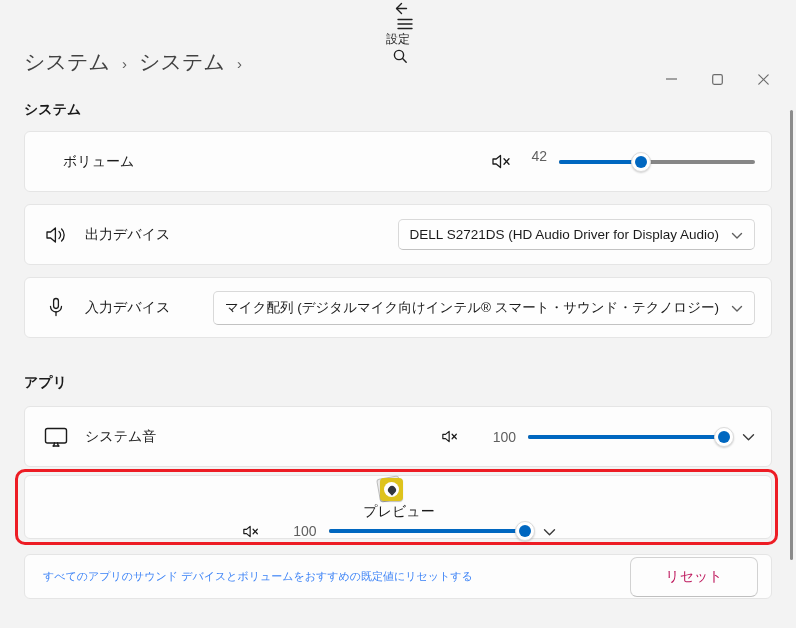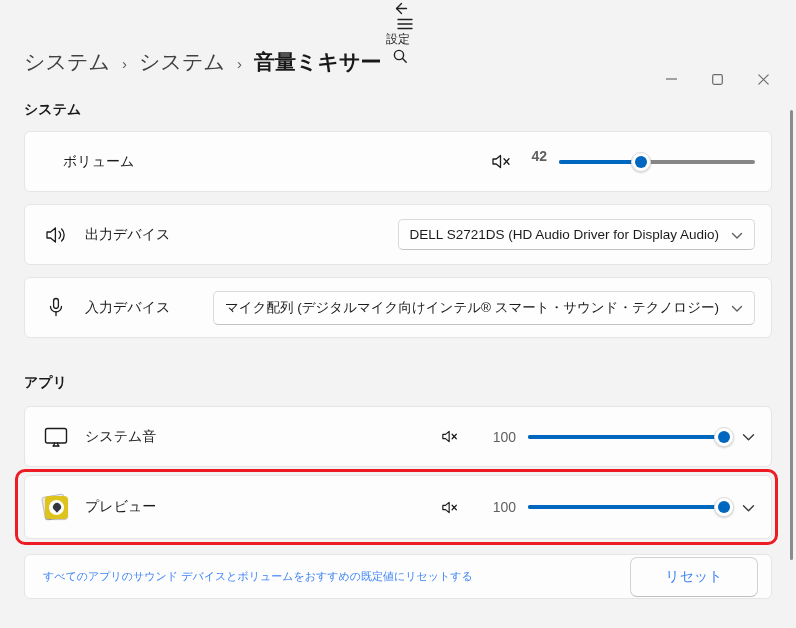--- a/index.html
+++ b/index.html
@@ -49,21 +49,21 @@
     position:absolute; top:0; left:calc(var(--pct) * 1% - 10px);
     width:20px; height:20px; background:#ffffff; border-radius:50%;
     border:1px solid #dcdcdc; box-shadow:0 1px 2px rgba(0,0,0,.18);
     display:flex; align-items:center; justify-content:center;
   }
   .slider .thumb::after { content:""; width:12px; height:12px; border-radius:50%; background:var(--accent); }
 
   .vol-value { font-size:14px; color:#5f5f5f; min-width:26px; text-align:right; }
   .mute-icon { color:#1b1b1b; }
   .vol-row-controls { display:flex; align-items:center; }
-  .vol-row-controls .vol-value { margin:0 12px 12px 10px;font-weight:bold; }
+  .vol-row-controls .vol-value { margin:0 12px 12px 10px; }
 
   .app-controls { display:flex; align-items:center; }
   .app-controls .mute-icon { margin-right:32px; }
   .app-controls .vol-value { margin-right:12px; }
   .app-controls .slider { margin-right:18px; }
   .expander { color:#3a3a3a; padding-top:2px; }
 
   
   .combobox {
     margin-left:auto; display:flex; align-items:center;
@@ -89,34 +89,34 @@
     width:15px; height:15px; background:#ffffff; border-radius:50%;
     display:flex; align-items:center; justify-content:center;
   }
   .preview-icon .lens::after {
     content:""; width:8px; height:8px; background:#33373d;
     border-radius:50% 50% 50% 0; transform:rotate(-45deg);
   }
 
   
   .highlight-wrap { position:relative; width:748px; margin:8px 0 0 24px; }
-  .highlight-wrap .card { margin:0; width:748px; height:64px; }
+  .highlight-wrap .card { margin:0; width:748px; height:64px;flex-direction:column; }
   .annotation-ring {
     position:absolute; left:-9px; right:-6px; top:-6px; bottom:-6px;
     border:3px solid var(--annotation); border-radius:10px;
     pointer-events:none;
   }
 
   
   .footer-card { height:45px; margin-top:15px; padding-right:13px; }
   .footer-text { font-size:11px; color:#3b82f6; flex:1; }
   .reset-button {
     width:128px; height:40px; background:#fdfdfd;
     border:1px solid #d2d2d2; border-bottom-color:#bfbfbf; border-radius:7px;
-    font-size:14px; color:#3b82f6;
+    font-size:14px; color:#be185d;
     display:flex; align-items:center; justify-content:center;
   }
 
   
   .scrollbar-thumb {
     position:absolute; right:3px; top:110px; width:3px; height:450px;
     background:#8b8b8b; border-radius:2px;
   }
 </style>
 </head>
@@ -161,21 +161,20 @@
         </svg>
     </div>
   </div>
 </div>
 
 <div class="breadcrumb">
   <span class="crumb">システム</span>
   <span class="crumb-sep">›</span>
   <span class="crumb">システム</span>
   <span class="crumb-sep">›</span>
-  <span class="crumb current">音量ミキサー</span>
 </div>
 
 <div class="section-label">システム</div>
 
 <div class="card h61">
   <span class="row-label" style="margin-left:20px;">ボリューム</span>
   <div class="grow"></div>
   <div class="vol-row-controls">
     <span class="mute-icon">
       <svg width="19" height="15" viewBox="0 0 19 15" fill="none" stroke="currentColor" stroke-width="1.3" stroke-linejoin="round" stroke-linecap="round">

